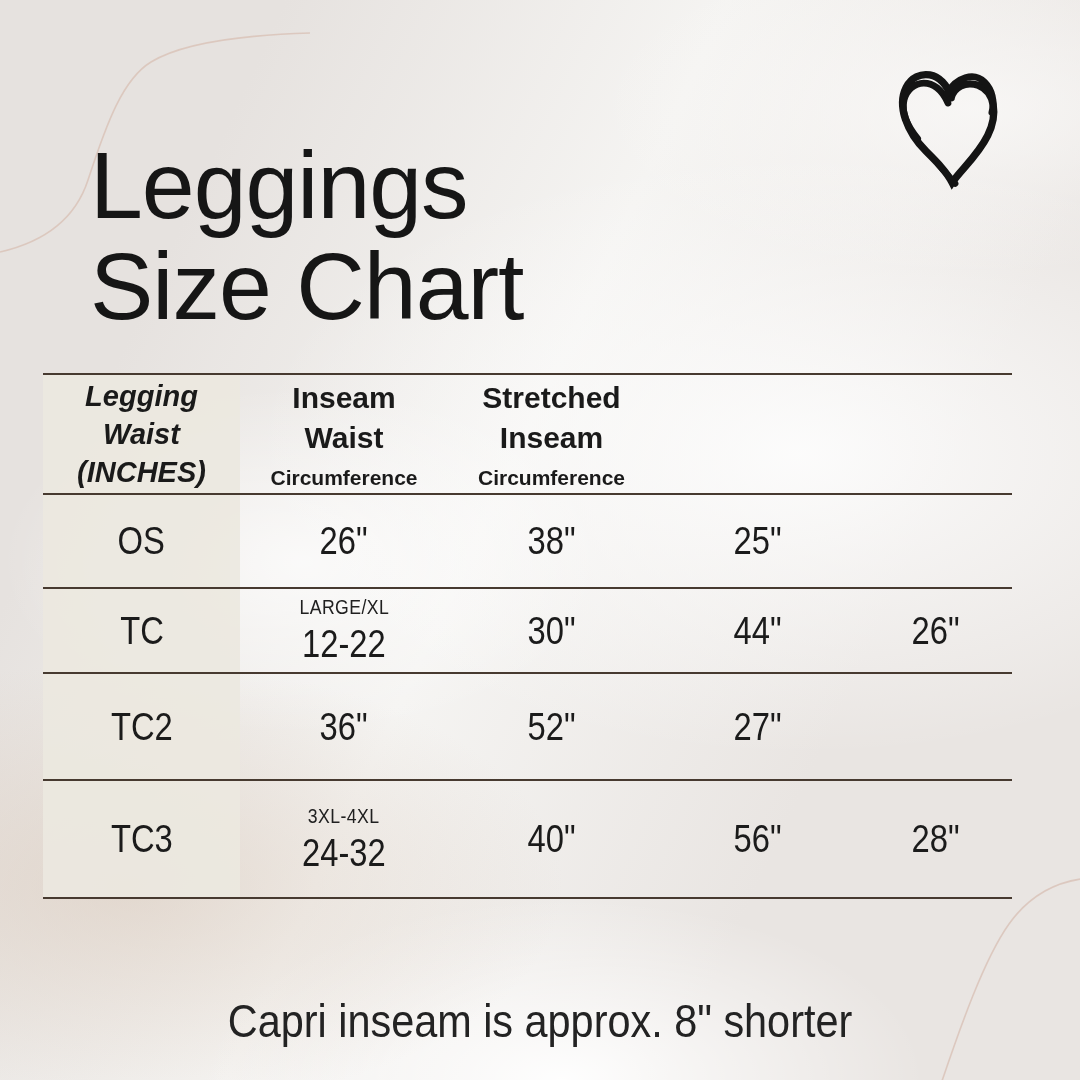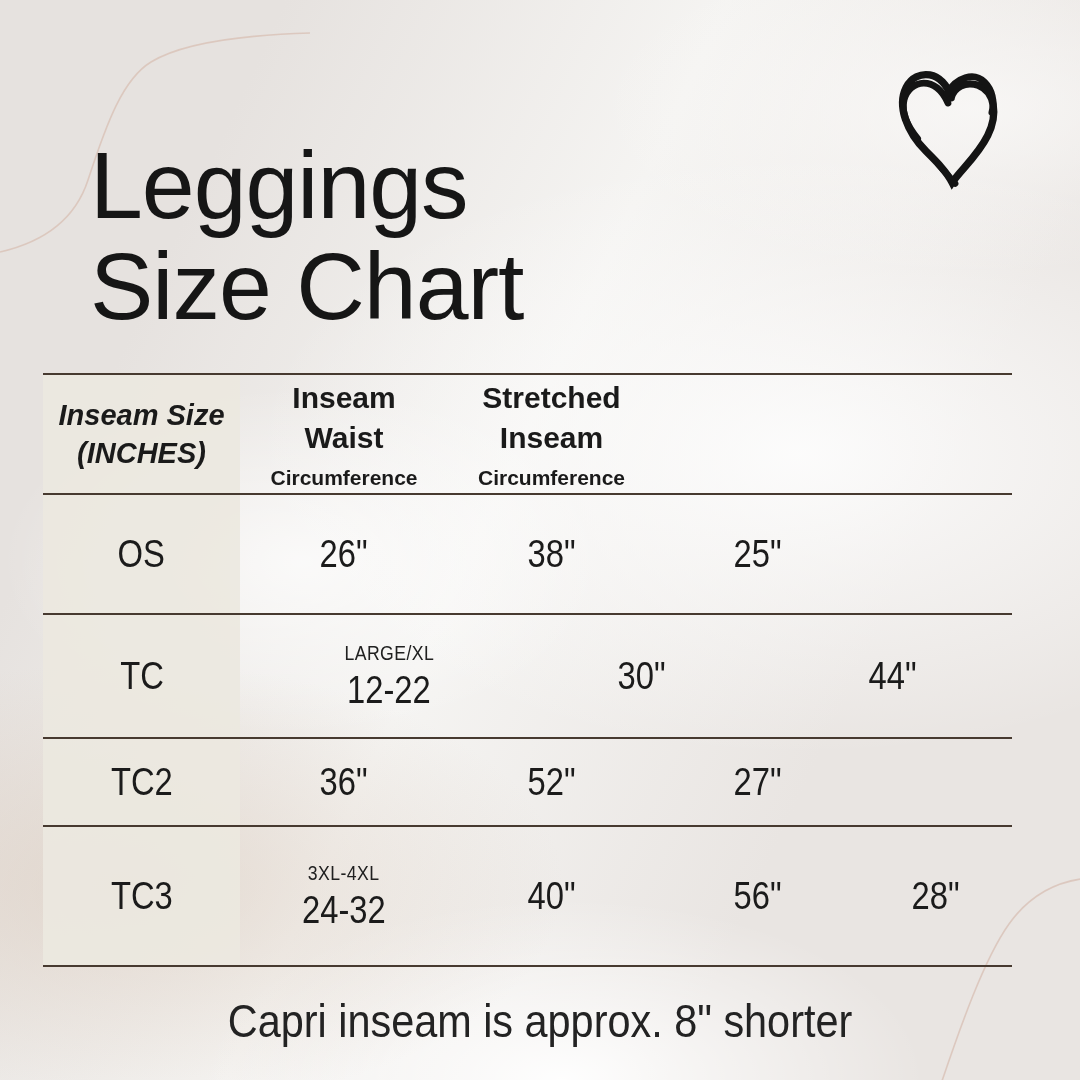--- a/index.html
+++ b/index.html
@@ -43,24 +43,24 @@
     position: absolute; left: 43px; top: 373px;
     width: 969px;
     border-top: 2px solid #473a30;
   }
   .row {
     display: grid;
     grid-template-columns: 197px 208px 207px 205px 152px;
     border-bottom: 2px solid #473a30;
   }
   .row.header { height: 120px; }
-  .row.r1 { height: 120px; }
-  .row.r2 { height: 124px; gap: 45px; }
-  .row.r3 { height: 88px; }
-  .row.r4 { height: 140px; }
+  .row.r1 { height: 94px; }
+  .row.r2 { height: 85px; }
+  .row.r3 { height: 107px; }
+  .row.r4 { height: 118px; }
 
   .cell {
     height: 100%;
     display: flex; flex-direction: column;
     align-items: center; justify-content: center;
     text-align: center;
   }
   .cell.col1 { background: rgba(235,232,223,0.92); }
 
   .h-col1 {
@@ -108,21 +108,21 @@
     <path d="M 50 104 C 56 111 61 116 66 122" fill="none" stroke="#141414" stroke-width="6" stroke-linecap="round"></path>
   </svg>
 
   <h1 class="title">Leggings
 Size Chart</h1>
 
   <div class="size-table">
 
     <div class="row header">
       <div class="cell col1">
-        <span class="h-col1">Inseam Size
+        <span class="h-col1">Legging Waist
 (INCHES)</span>
       </div>
       <div class="cell">
         <span class="h-main">Inseam
 Waist</span>
         <span class="h-sub">Circumference</span>
       </div>
       <div class="cell">
         <span class="h-main">Stretched
 Inseam</span>

